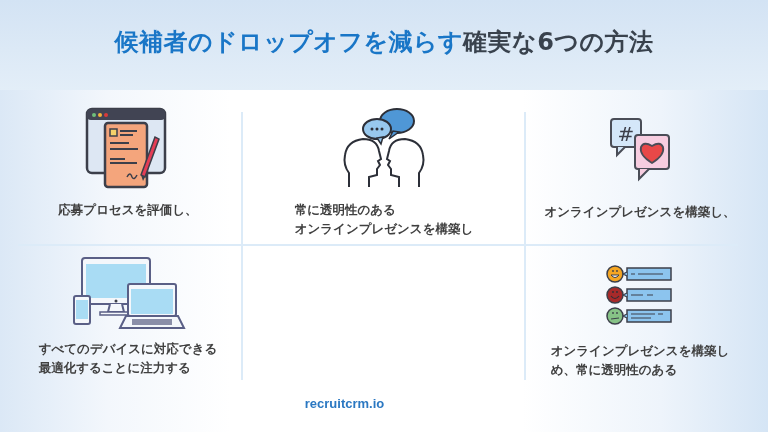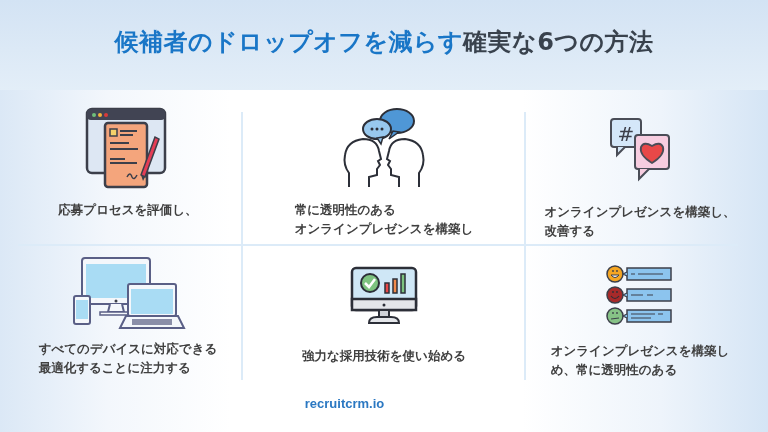--- a/index.html
+++ b/index.html
@@ -104,21 +104,20 @@
         <rect x="6" y="8" width="30" height="28" rx="3" fill="#d4e7f9" stroke="#4a4d57" stroke-width="2"></rect>
         <path d="M12 36 L12 44 L20 36" fill="#d4e7f9" stroke="#4a4d57" stroke-width="2"></path>
         <text x="21" y="30" font-size="20" text-anchor="middle" fill="#3c3f4a" font-family="DejaVu Sans, sans-serif">#</text>
         <rect x="30" y="24" width="34" height="34" rx="3" fill="#f7cde0" stroke="#4a4d57" stroke-width="2"></rect>
         <path d="M34 58 L34 68 L44 58" fill="#f7cde0" stroke="#4a4d57" stroke-width="2"></path>
         <path d="M47 52 Q34 44 36 36 Q39 30 47 35 Q55 30 58 36 Q60 44 47 52 Z" fill="#e84848" stroke="#4a4d57" stroke-width="1.8"></path>
       </svg>
     </div>
     <div class="label" style="margin-top:10px;">
       <div>オンラインプレゼンスを構築し、</div>
-      <div>改善する</div>
     </div>
   </div>
 
   <div class="cell" style="left:0; top:162px;">
     <div class="icon" style="height:80px;">
       <svg width="116" height="76" viewBox="0 0 116 76">
         <rect x="12" y="4" width="68" height="46" rx="3" fill="#f4f7fb" stroke="#5a5f86" stroke-width="2"></rect>
         <rect x="16" y="10" width="60" height="34" fill="#a9dcf4"></rect>
         <circle cx="46" cy="47" r="1.5" fill="#3c3f4a"></circle>
         <path d="M40 50 L38 58 L54 58 L52 50" fill="#f4f7fb" stroke="#5a5f86" stroke-width="2"></path>
@@ -130,39 +129,20 @@
         <path d="M56 62 L108 62 L114 74 L50 74 Z" fill="#f4f7fb" stroke="#5a5f86" stroke-width="2"></path>
         <rect x="62" y="65" width="40" height="6" fill="#8a8ea8"></rect>
       </svg>
     </div>
     <div class="label" style="margin-top:7px;">
       <div>すべてのデバイスに対応できる</div>
       <div>最適化することに注力する</div>
     </div>
   </div>
 
-  <div class="cell" style="left:256px; top:170px;">
-    <div class="icon" style="height:72px;">
-      <svg width="70" height="62" viewBox="0 0 70 62">
-        <rect x="3" y="3" width="64" height="42" rx="4" fill="#cfe7f6" stroke="#2c2f38" stroke-width="2.5"></rect>
-        <rect x="3" y="34" width="64" height="11" fill="#e4e6ea" stroke="#2c2f38" stroke-width="2.5"></rect>
-        <circle cx="35" cy="40" r="1.5" fill="#2c2f38"></circle>
-        <circle cx="21" cy="18" r="9" fill="#7dc37f" stroke="#2c2f38" stroke-width="2"></circle>
-        <path d="M16 18 L20 22 L26 14" fill="none" stroke="#fff" stroke-width="2.5"></path>
-        <rect x="36" y="18" width="4" height="10" fill="#e84848" stroke="#2c2f38" stroke-width="1.5"></rect>
-        <rect x="44" y="14" width="4" height="14" fill="#f08b4c" stroke="#2c2f38" stroke-width="1.5"></rect>
-        <rect x="52" y="9" width="4" height="19" fill="#7dc37f" stroke="#2c2f38" stroke-width="1.5"></rect>
-        <rect x="30" y="45" width="10" height="7" fill="#cfd2d8" stroke="#2c2f38" stroke-width="2"></rect>
-        <path d="M20 58 Q20 52 28 52 L42 52 Q50 52 50 58 Z" fill="#e4e6ea" stroke="#2c2f38" stroke-width="2"></path>
-      </svg>
-    </div>
-    <div class="label" style="margin-top:14px;">
-      <div>強力な採用技術を使い始める</div>
-    </div>
-  </div>
 
   <div class="cell" style="left:512px; top:170px;">
     <div class="icon" style="height:72px;">
       <svg width="70" height="64" viewBox="0 0 70 64">
         <circle cx="10" cy="10" r="8" fill="#f5a623" stroke="#3c3f4a" stroke-width="1.5"></circle>
         <path d="M6 11 Q10 16 14 11 Z" fill="#fff" stroke="#3c3f4a" stroke-width="1"></path>
         <circle cx="8" cy="7" r="0.9" fill="#3c3f4a"></circle>
           <circle cx="12" cy="7" r="0.9" fill="#3c3f4a"></circle>
         <rect x="22" y="4" width="44" height="12" fill="#8cc4ee" stroke="#3c3f4a" stroke-width="1.5"></rect>
         <path d="M22 8 L18 10 L22 12" fill="#8cc4ee" stroke="#3c3f4a" stroke-width="1.2"></path>

